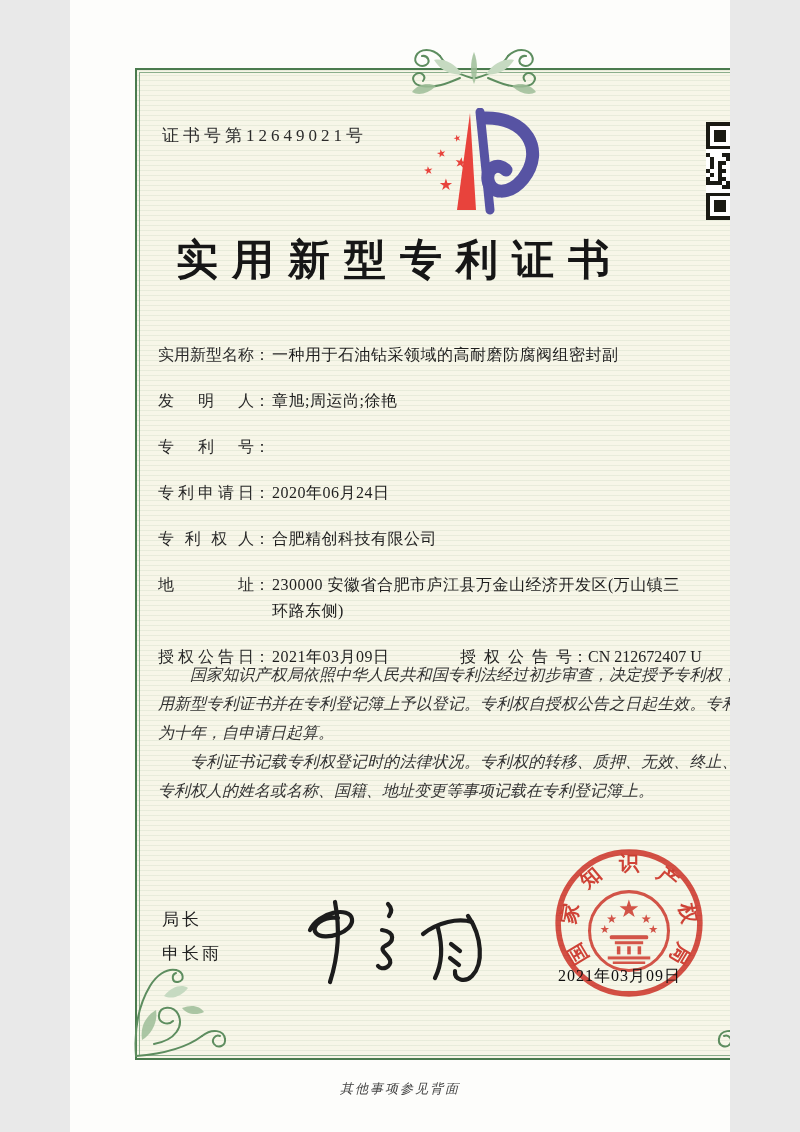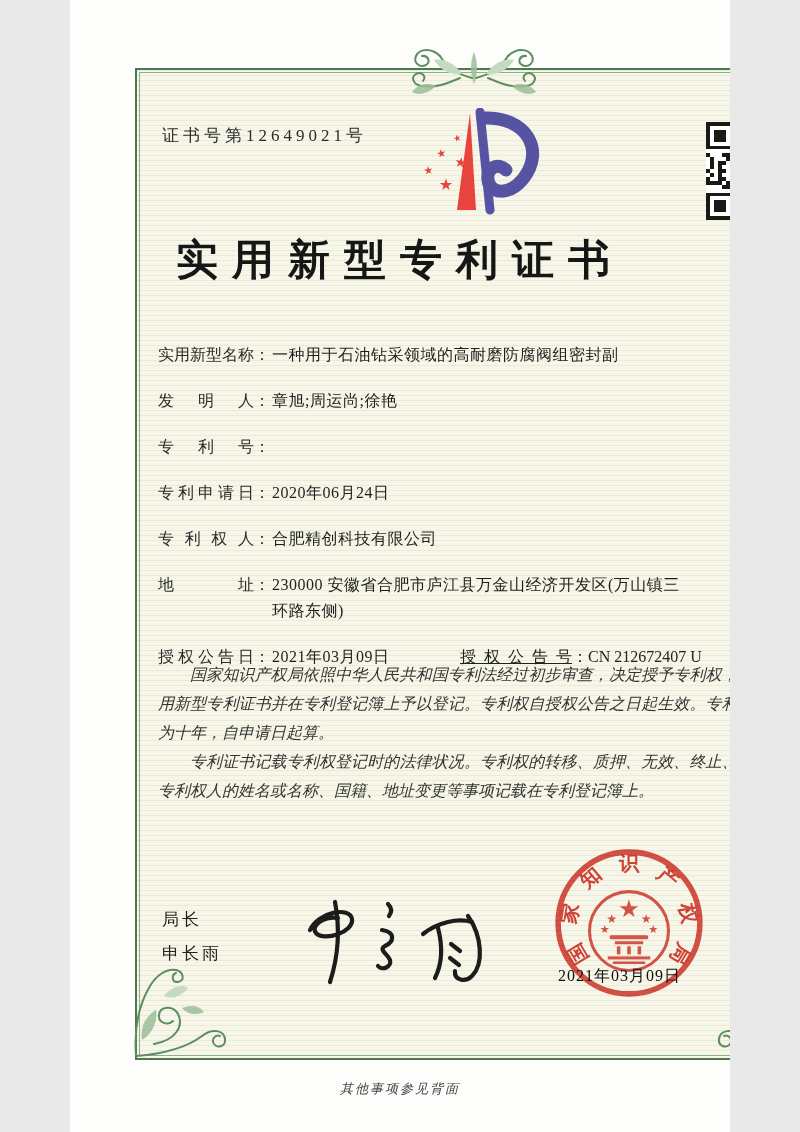--- a/index.html
+++ b/index.html
@@ -29,21 +29,21 @@
     position:absolute;left:0;right:0;top:232px;margin:0;text-align:center;
     font-size:42px;font-weight:600;letter-spacing:14px;color:#161616;z-index:3;
   }
   .fields{position:absolute;left:88px;top:342px;width:628px;z-index:3;font-size:16px;}
   .frow{position:relative;display:flex;line-height:26px;margin-bottom:20px;}
   .flabel{flex:0 0 114px;white-space:nowrap;color:#2a2a2a;}
   .lbl{display:inline-block;width:96px;text-align:justify;text-align-last:justify;}
   .fvalue{flex:1;color:#1e1e1e;letter-spacing:.5px;}
   .addr .fvalue{max-width:418px;}
   .pair2{position:absolute;left:302px;top:0;white-space:nowrap;}
-  .lbl2{display:inline-block;width:112px;text-align:justify;text-align-last:justify;text-decoration:underline;}
+  .lbl2{display:inline-block;width:112px;text-align:justify;text-align-last:justify;}
   .paras{position:absolute;left:88px;top:660px;width:628px;z-index:3;}
   .paras p{
     margin:0;font-size:16px;line-height:29px;text-indent:2em;
     text-align:justify;color:#333;font-style:italic;
   }
   .signer-title{position:absolute;left:92px;top:908px;font-size:17px;letter-spacing:3px;z-index:3;
     font-family:"Liberation Sans","DejaVu Sans",sans-serif;color:#222;}
   .signer-name{position:absolute;left:92px;top:942px;font-size:17px;letter-spacing:3px;z-index:3;
     font-family:"Liberation Sans","DejaVu Sans",sans-serif;color:#222;}
   .signature{position:absolute;left:218px;top:892px;z-index:3;}

